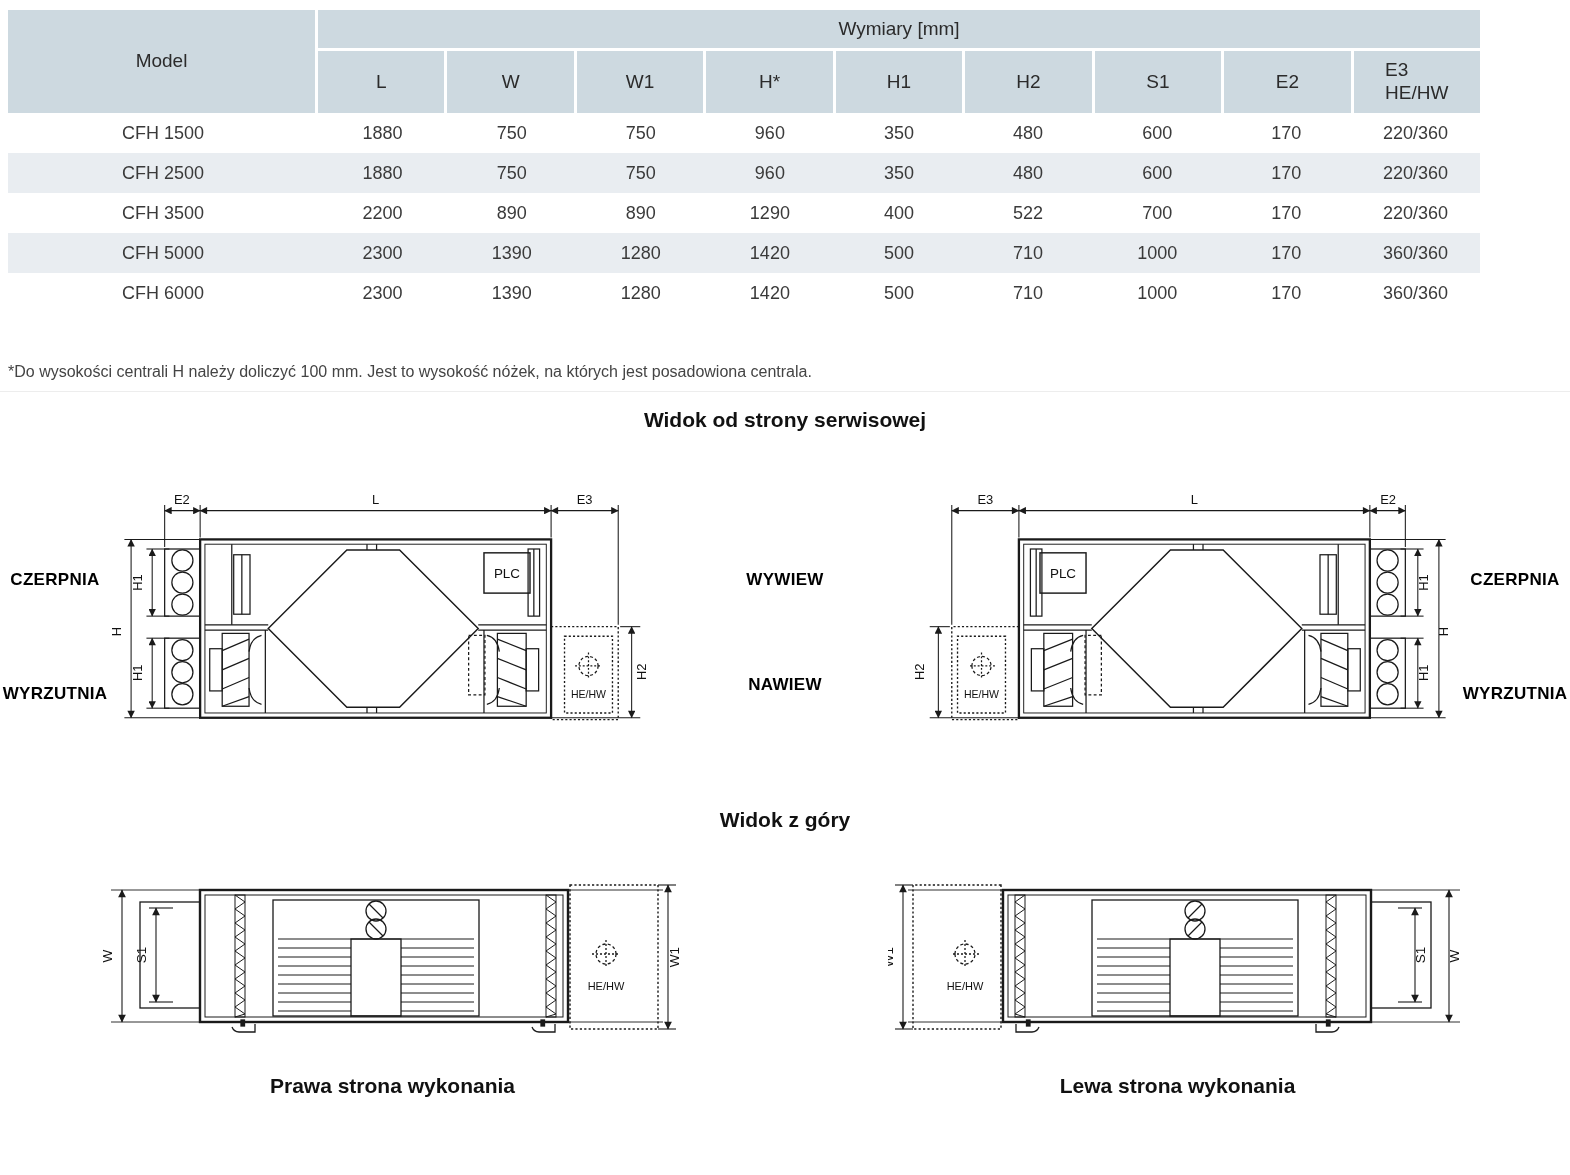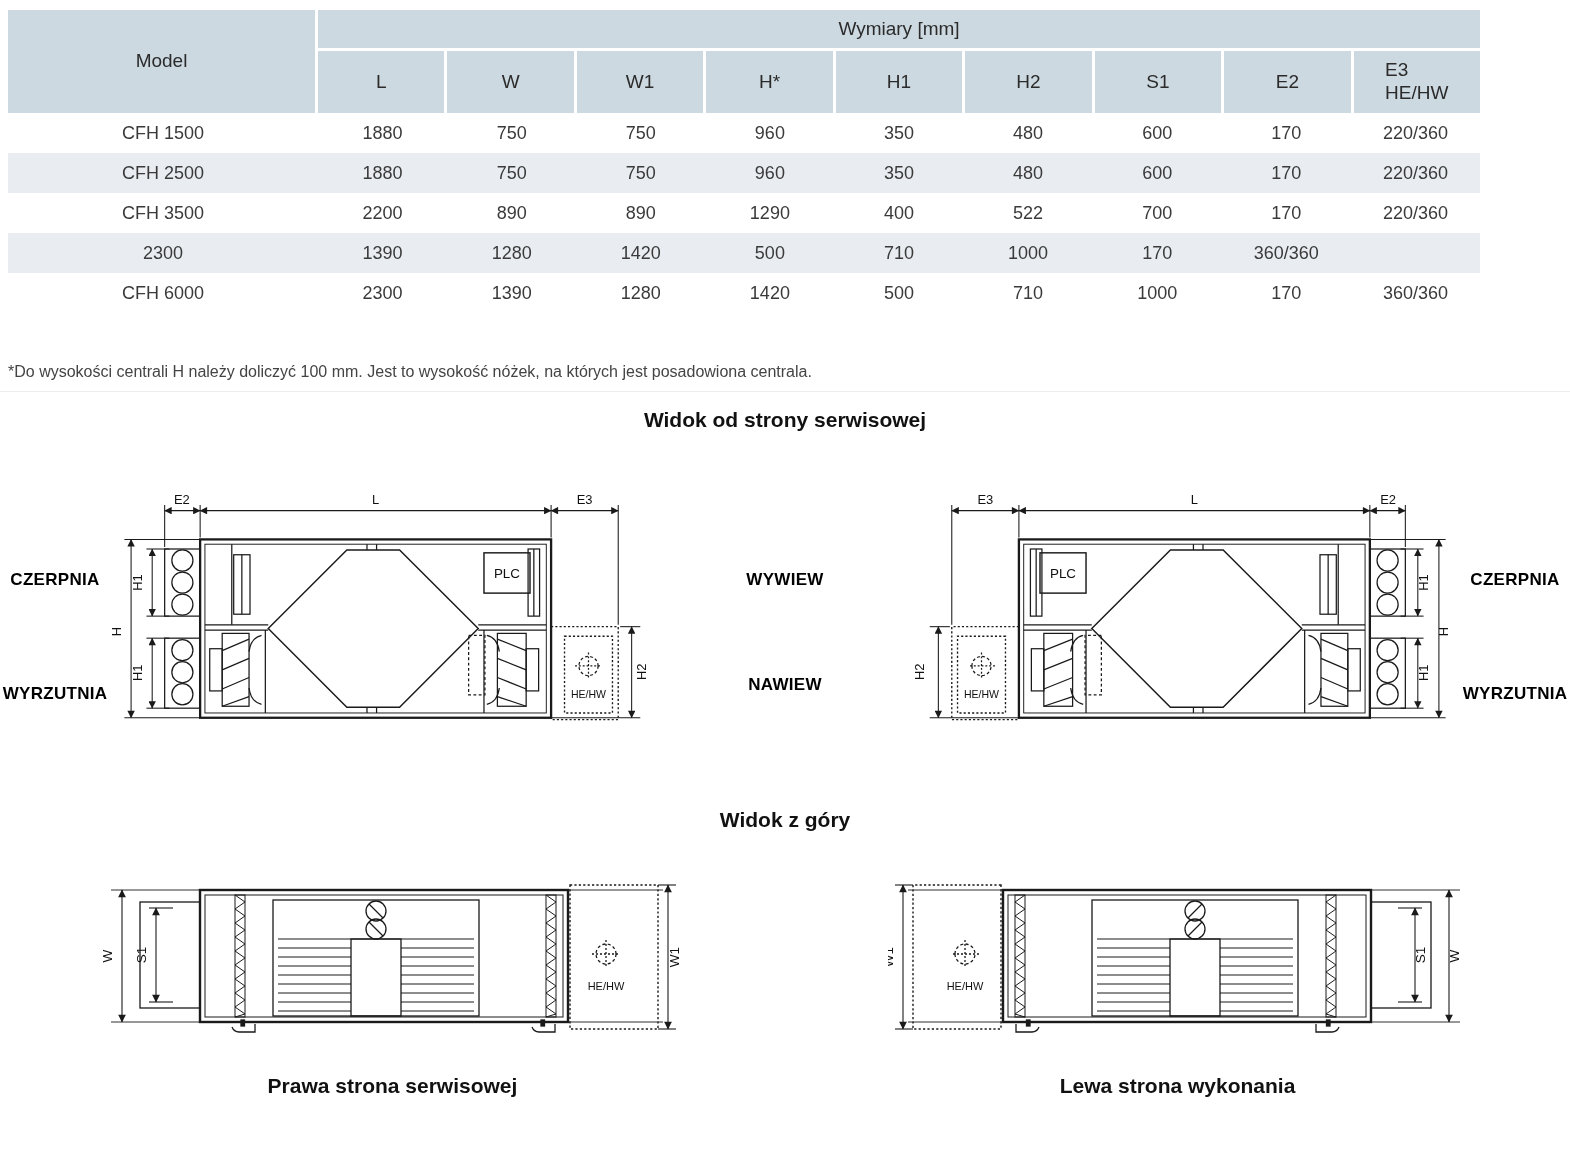--- a/index.html
+++ b/index.html
@@ -99,20 +99,21 @@
       <div class="td">890</div>
       <div class="td">890</div>
       <div class="td">1290</div>
       <div class="td">400</div>
       <div class="td">522</div>
       <div class="td">700</div>
       <div class="td">170</div>
       <div class="td">220/360</div>
     </div>
     <div class="tr alt">
+      <div class="td">CFH 5000</div>
       <div class="td">2300</div>
       <div class="td">1390</div>
       <div class="td">1280</div>
       <div class="td">1420</div>
       <div class="td">500</div>
       <div class="td">710</div>
       <div class="td">1000</div>
       <div class="td">170</div>
       <div class="td">360/360</div>
     </div>
@@ -370,15 +371,15 @@
         <text class="dimtxt" x="571" y="88" text-anchor="middle" transform="rotate(-90 571 88)">W</text>
         <text class="dimtxt" x="537" y="87" text-anchor="middle" transform="rotate(-90 537 87)">S1</text>
         <text class="dimtxt" x="5" y="89" text-anchor="middle" transform="rotate(-90 5 89)">W1</text>
         <text class="smalltxt" x="77" y="122" text-anchor="middle">HE/HW</text>
       </g>
     </svg>
   </div>
 </div>
 
 <div class="captions">
-  <div>Prawa strona serwisowej</div>
+  <div>Prawa strona wykonania</div>
   <div>Lewa strona wykonania</div>
 </div>
 
 </body></html>

